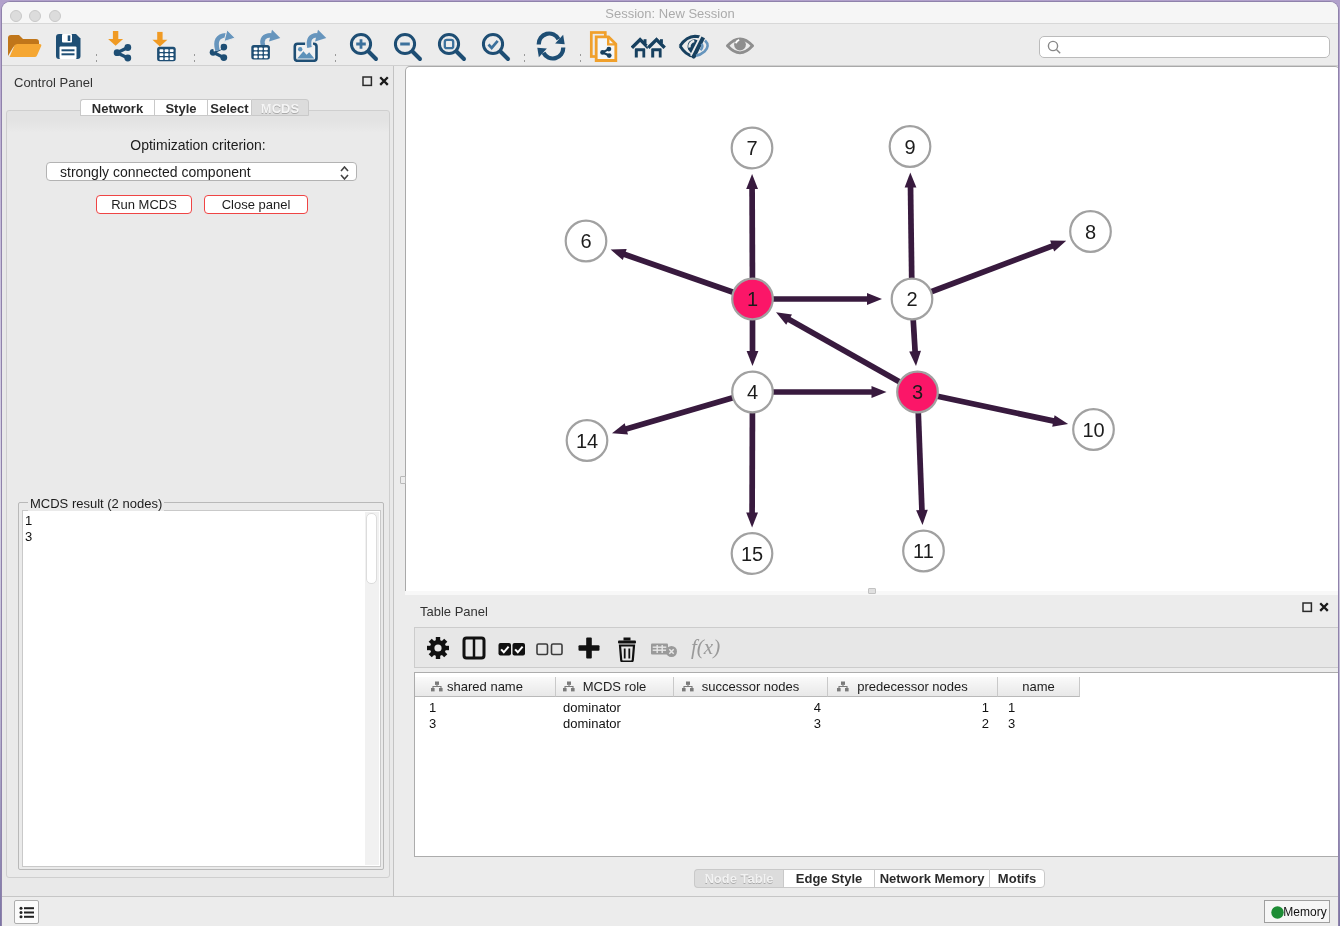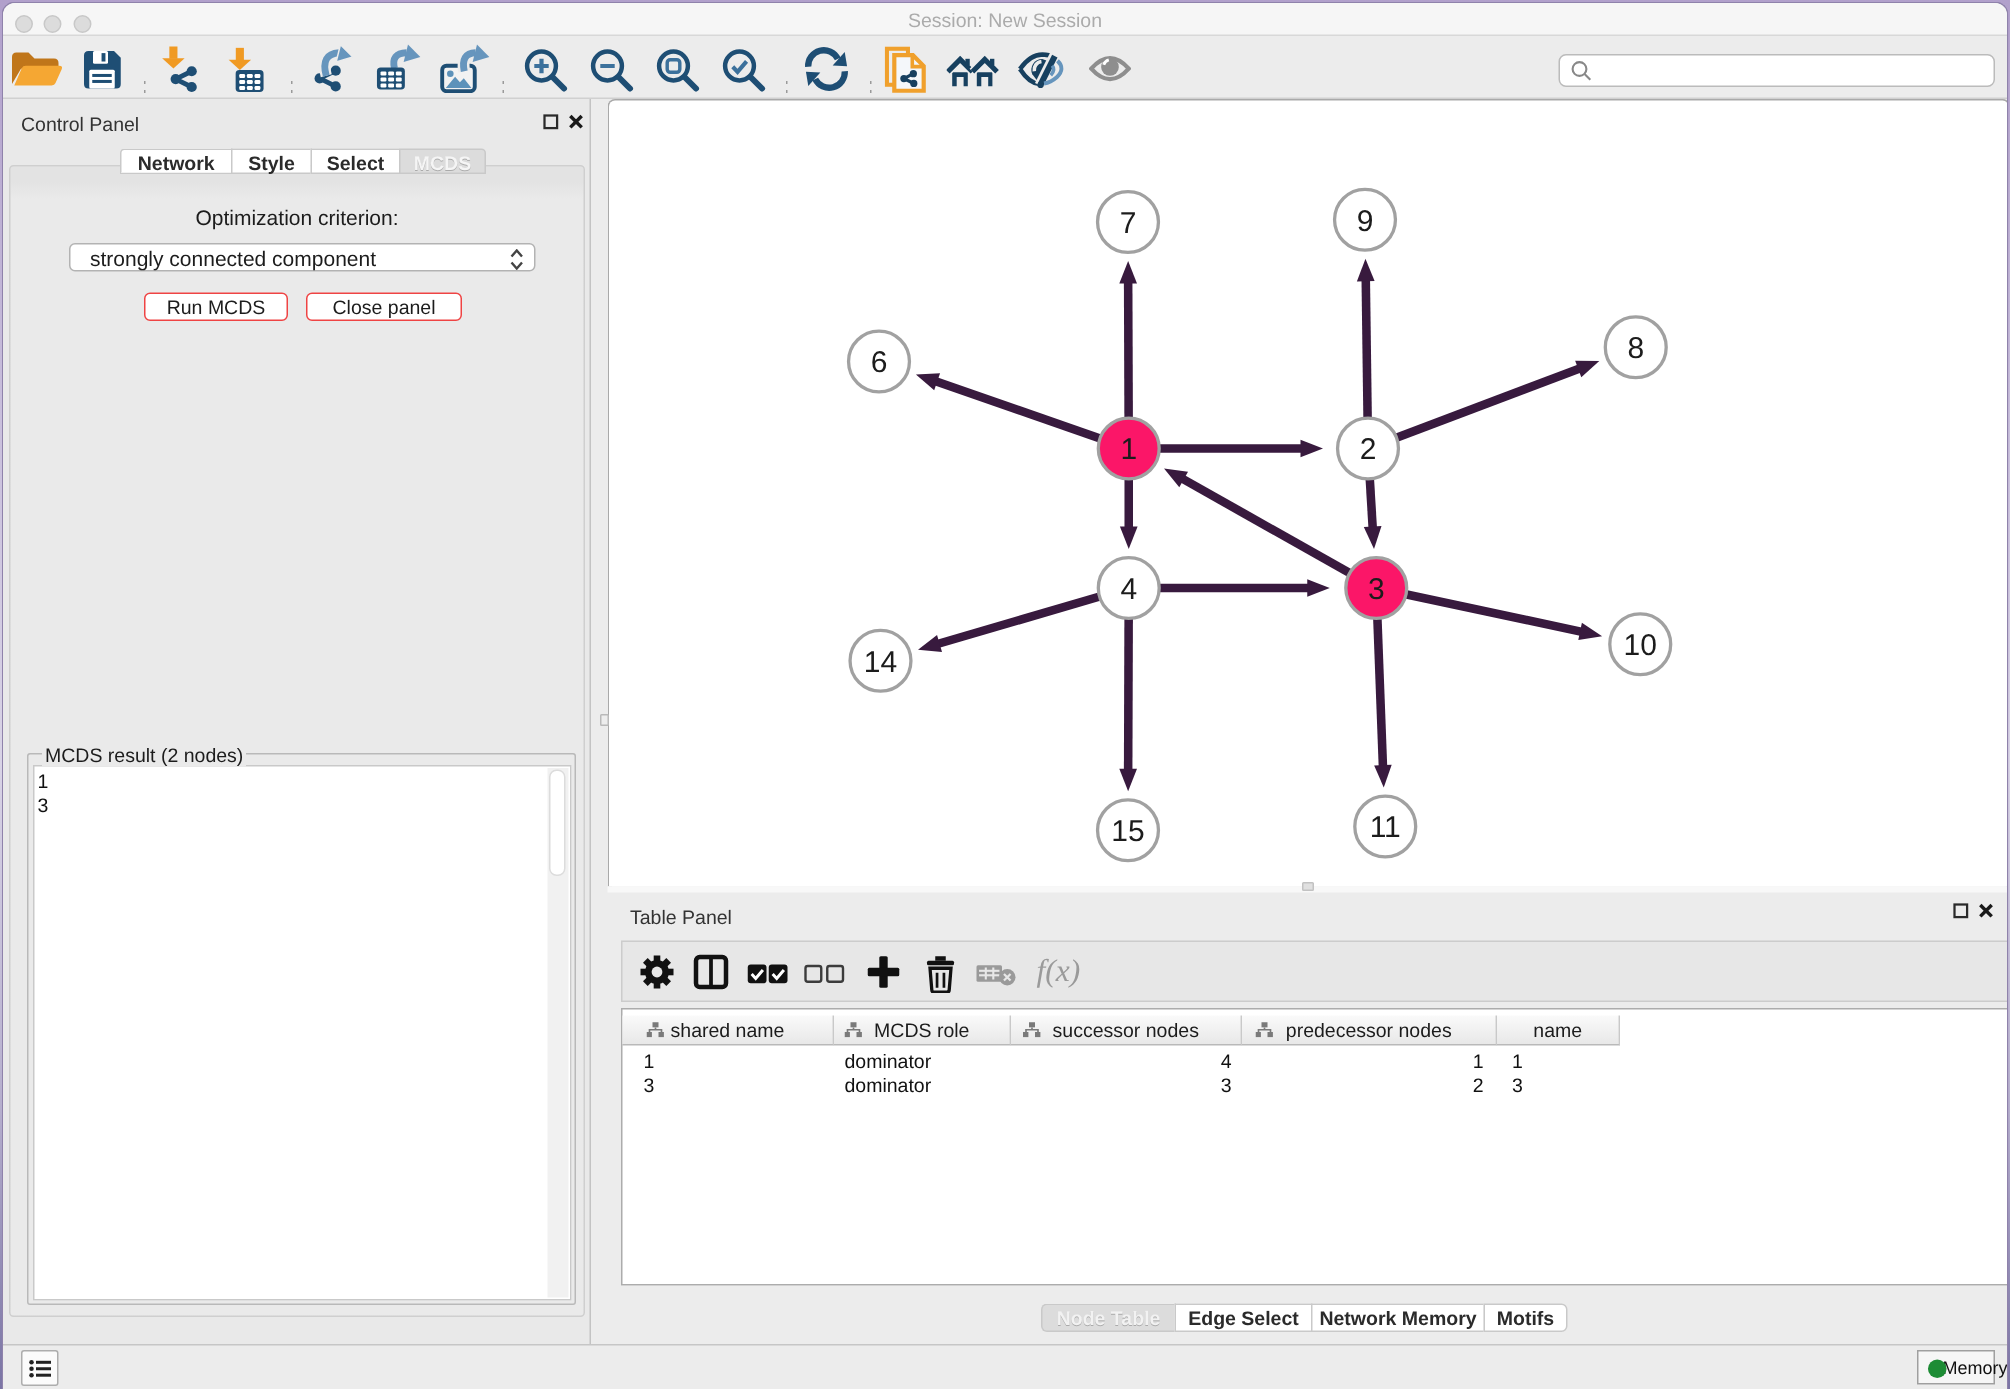--- a/index.html
+++ b/index.html
@@ -77,21 +77,21 @@
   .sorti { position:absolute; top:4px; }
   .trow { position:absolute; font-size:13px; color:#111; }
   .bottabs { position:absolute; top:272px; height:19px; }
   .btab { float:left; height:19px; border:1px solid #c9c9c9; border-right:none; background:#fff;
     font-size:13px; font-weight:600; color:#2b2b2b; text-align:center; padding-top:1px; }
   
   .statusbar { position:absolute; left:0; top:894px; width:1338px; height:31px;
     background:#ececec; border-top:1px solid #c6c6c6; }
   .listbtn { position:absolute; left:12px; top:3px; width:25px; height:24px; background:#fbfbfb;
     border:1px solid #adadad; border-radius:2px; }
-  .membtn { position:absolute; right:10px; top:3px; width:52px; height:23px; background:#f6f6f6;
+  .membtn { position:absolute; right:10px; top:3px; width:66px; height:23px; background:#f6f6f6;
     border:1px solid #9f9f9f; font-size:12px; color:#111; text-align:center; padding-top:4px; }
 </style>
 </head>
 <body>
 <div class="desktop">
 <div class="app">
 
   <div class="titlebar">
     <div class="tl" style="left:8px"></div>
     <div class="tl" style="left:27px"></div>
@@ -269,21 +269,21 @@
   <div class="leftpanel">
     <div class="panelhead">Control Panel</div>
         <svg style="position:absolute; left:360px; top:10px" width="28" height="12" viewBox="0 0 28 12">
           <rect x="1" y="1" width="8.4" height="8.4" fill="none" stroke="#2a2a2a" stroke-width="1.5"></rect>
           <path d="M18.2,1.3 l7.6,7.6 M25.8,1.3 l-7.6,7.6" stroke="#1a1a1a" stroke-width="2.3"></path>
         </svg>
     <div class="cp-content"></div>
     <div class="tabs" style="left:78px">
       <div class="tab" style="width:74px; border-radius:3px 0 0 0;">Network</div>
       <div class="tab" style="width:53px;">Style</div>
-      <div class="tab" style="width:59px;">Select</div>
+      <div class="tab" style="width:44px;">Select</div>
       <div class="tab" style="width:58px; border-right:1px solid #c9c9c9; border-radius:0 3px 0 0;
         background:#dcdcdc; color:#f5f5f5; text-shadow:0 1px 0 #aaa;">MCDS</div>
     </div>
     <div class="optlabel">Optimization criterion:</div>
     <div class="combo">strongly connected component<svg style="position:absolute; right:6px; top:2.5px" width="11" height="14" viewBox="0 0 11 14">
 <path d="M2,5 L5.5,1 L9,5" fill="none" stroke="#444" stroke-width="1.6"></path>
 <path d="M2,9 L5.5,13 L9,9" fill="none" stroke="#444" stroke-width="1.6"></path>
           </svg></div>
     <div class="btn" style="left:94px; width:96px;">Run MCDS</div>
     <div class="btn" style="left:202px; width:104px;">Close panel</div>
@@ -469,21 +469,21 @@
       <div class="trow" style="left:593px; top:27px;">1</div>
       <div class="trow" style="left:14px; top:43px;">3</div>
       <div class="trow" style="left:148px; top:43px;">dominator</div>
       <div class="trow" style="left:336px; top:43px; width:70px; text-align:right;">3</div>
       <div class="trow" style="left:504px; top:43px; width:70px; text-align:right;">2</div>
       <div class="trow" style="left:593px; top:43px;">3</div>
 
     </div>
     <div class="bottabs" style="left:299px">
       <div class="btab" style="width:89px; border-radius:4px 0 0 4px; background:#dcdcdc; color:#f2f2f2; text-shadow:0 1px 0 #aaa;">Node Table</div>
-      <div class="btab" style="width:91px;">Edge Select</div>
+      <div class="btab" style="width:91px;">Edge Style</div>
       <div class="btab" style="width:115px;">Network Memory</div>
       <div class="btab" style="width:56px; border-right:1px solid #c9c9c9; border-radius:0 4px 4px 0;">Motifs</div>
     </div>
   </div>
 
   <div style="position:absolute; left:398px; top:474px; width:6px; height:8px; background:#ededed; border:1px solid #b9b9b9; border-radius:1px;"></div>
   <div style="position:absolute; left:866px; top:586px; width:8px; height:6px; background:#e0e0e0; border:1px solid #c2c2c2; border-radius:1px;"></div>
 
   <div class="statusbar">
     <div class="listbtn">

